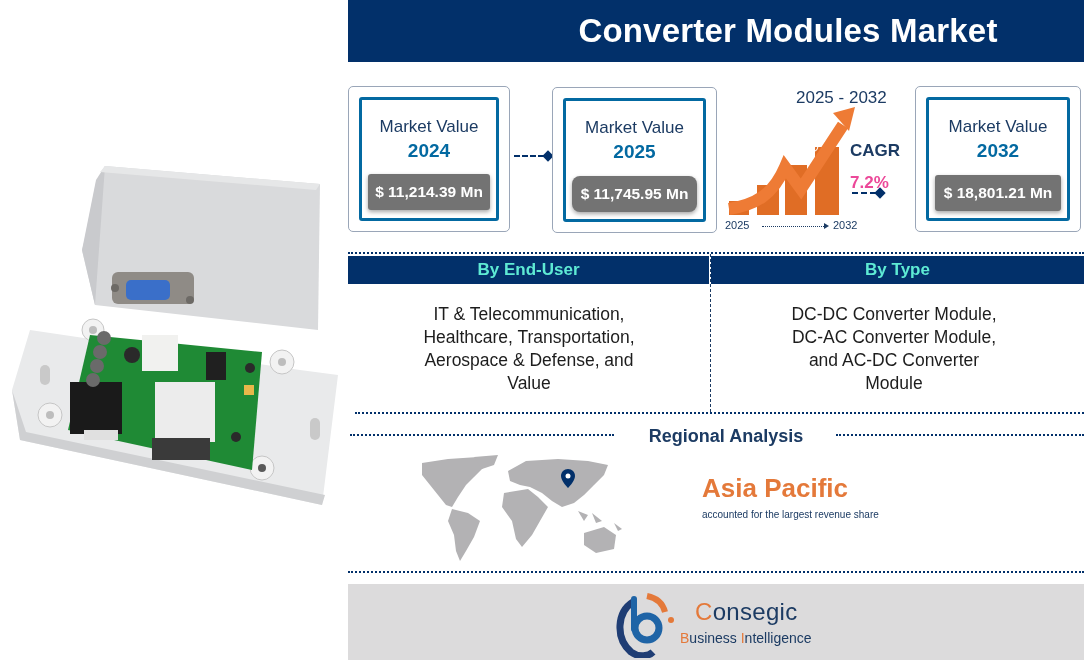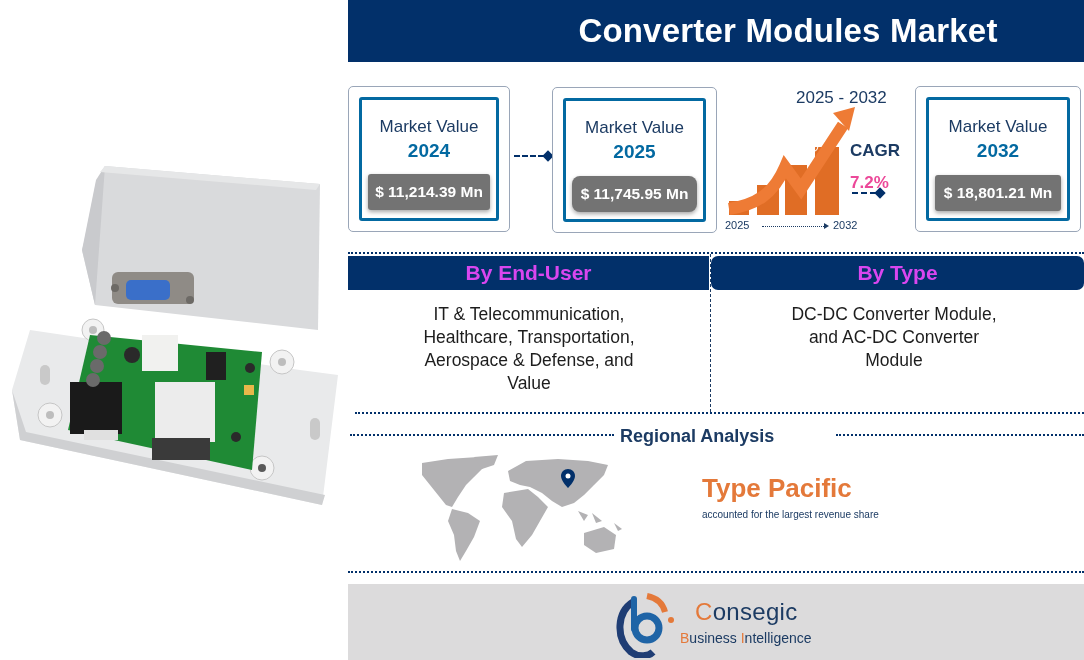--- a/index.html
+++ b/index.html
@@ -26,26 +26,26 @@
   .cagr-range { position: absolute; left: 76px; top: 3px; font-weight: 400; font-size: 17px; color: #1c3b63; }
   .cagr-title { position: absolute; left: 130px; top: 56px; font-weight: 700; font-size: 17px; color: #1c3b63; }
   .cagr-pct { position: absolute; left: 130px; top: 80px; font-weight: 700; font-size: 17px; color: #ec4899; margin-top: 8px; }
   .cagr-x-start { position: absolute; left: 5px; top: 134px; font-size: 11px; color: #1c3b63; }
   .cagr-x-end { position: absolute; left: 113px; top: 134px; font-size: 11px; color: #1c3b63; }
   .cagr-arrow-line { position: absolute; left: 42px; top: 141px; width: 62px; border-top: 1px dotted #1c3b63; }
   .cagr-arrow-head { position: absolute; left: 104px; top: 138px; width: 0; height: 0; border-left: 5px solid #1c3b63; border-top: 3px solid transparent; border-bottom: 3px solid transparent; }
 
   .dotted-h { position: absolute; border-top: 2px dotted #02306a; }
 
-  .seg-header { position: absolute; top: 256px; height: 34px; background: #02306a; color: #d946ef; font-weight: 700; font-size: 21px;
+  .seg-header { position: absolute; top: 256px; height: 28px; background: #02306a; color: #5eead4; font-weight: 700; font-size: 17px;
     display: flex; align-items: center; justify-content: center; }
   .seg-body { position: absolute; top: 303px; text-align: center; color: #1d1d1d; font-size: 17.5px; line-height: 23px; }
   .seg-divider { position: absolute; left: 710px; top: 254px; height: 158px; border-left: 1px dashed #1c3b63; }
 
-  .region-title { position: absolute; left: 620px; top: 426px; width: 212px; text-align: left; font-weight: 700; font-size: 18px; color: #1c3b63; }
+  .region-title { position: absolute; left: 620px; top: 426px; width: 212px; text-align: center; font-weight: 700; font-size: 18px; color: #1c3b63; }
   .world-map { position: absolute; left: 408px; top: 455px; width: 222px; height: 108px; }
   .region-name { position: absolute; left: 702px; top: 473px; font-weight: 700; font-size: 26px; color: #e4793a; }
   .region-desc { position: absolute; left: 702px; top: 505px; width: 300px; font-size: 10px; line-height: 20px; color: #1c3b63; }
 
   .footer { position: absolute; left: 348px; top: 584px; width: 736px; height: 76px; background: #dcdbdc; padding-left: 11px; }
   .logo { position: absolute; left: 265px; top: 6px; width: 220px; height: 68px; }
   .logo-name { position: absolute; left: 82px; top: 8px; font-size: 24px; color: #1c3b63; letter-spacing: 0.3px; }
   .logo-name .accent, .logo-sub .accent { color: #e4793a; }
   .logo-sub { position: absolute; left: 67px; top: 40px; font-size: 14px; color: #1c3b63; }
 </style>
@@ -148,31 +148,32 @@
 <div class="mv-card" style="left:915px; top:86px; width:166px; height:146px;">
   <div class="inner">
     <div class="mv-label" style="top:17px;">Market Value</div>
     <div class="mv-year" style="top:40px;">2032</div>
     <div class="mv-value" style="top:75px; left:6px; right:6px;">$ 18,801.21 Mn</div>
   </div>
 </div>
 
 <div class="dotted-h" style="left:348px; top:252px; width:736px;"></div>
 <div class="seg-header" style="left:348px; width:361px;">By End-User</div>
-<div class="seg-header" style="left:711px; width:373px;border-radius:7px;">By Type</div>
+<div class="seg-header" style="left:711px; width:373px;">By Type</div>
 <div class="seg-divider"></div>
 
 <div class="seg-body" style="left:348px; width:362px;">
   <div>IT &amp; Telecommunication,</div>
   <div>Healthcare, Transportation,</div>
   <div>Aerospace &amp; Defense, and</div>
   <div>Value</div>
 </div>
 <div class="seg-body" style="left:711px; width:366px;">
   <div>DC-DC Converter Module,</div>
+  <div>DC-AC Converter Module,</div>
   <div>and AC-DC Converter</div>
   <div>Module</div>
 </div>
 <div class="dotted-h" style="left:355px; top:412px; width:729px;"></div>
 
 <div class="dotted-h" style="left:350px; top:434px; width:264px;"></div>
 <div class="region-title">Regional Analysis</div>
 <div class="dotted-h" style="left:836px; top:434px; width:248px;"></div>
 
 <svg class="world-map" viewBox="0 0 222 108">
@@ -193,21 +194,21 @@
 
     <path d="M176,78 L196,72 L208,80 L206,94 L188,98 L176,90 Z"></path>
     <path d="M206,68 L214,74 L210,76 Z"></path>
   </g>
   <g>
     <path d="M160,14 C156,14 153,17 153,21 C153,26 160,33 160,33 C160,33 167,26 167,21 C167,17 164,14 160,14 Z" fill="#02306a"></path>
     <circle cx="160" cy="21" r="2.5" fill="#ffffff"></circle>
   </g>
 </svg>
 
-<div class="region-name">Type Pacific</div>
+<div class="region-name">Asia Pacific</div>
 <div class="region-desc">accounted for the largest revenue share</div>
 
 <div class="dotted-h" style="left:348px; top:571px; width:736px;"></div>
 
 <div class="footer">
   <div class="logo">
     <svg width="66" height="68" viewBox="0 0 66 68" style="position:absolute; left:0; top:0;">
       <path d="M20,12 C4,22 2,48 18,62 C26,68 36,66 40,62" fill="none" stroke="#1f3d74" stroke-width="7"></path>
       <rect x="18" y="6" width="6" height="36" rx="3" fill="#1f64a6"></rect>
       <circle cx="34" cy="38" r="12" fill="none" stroke="#1f64a6" stroke-width="7"></circle>

